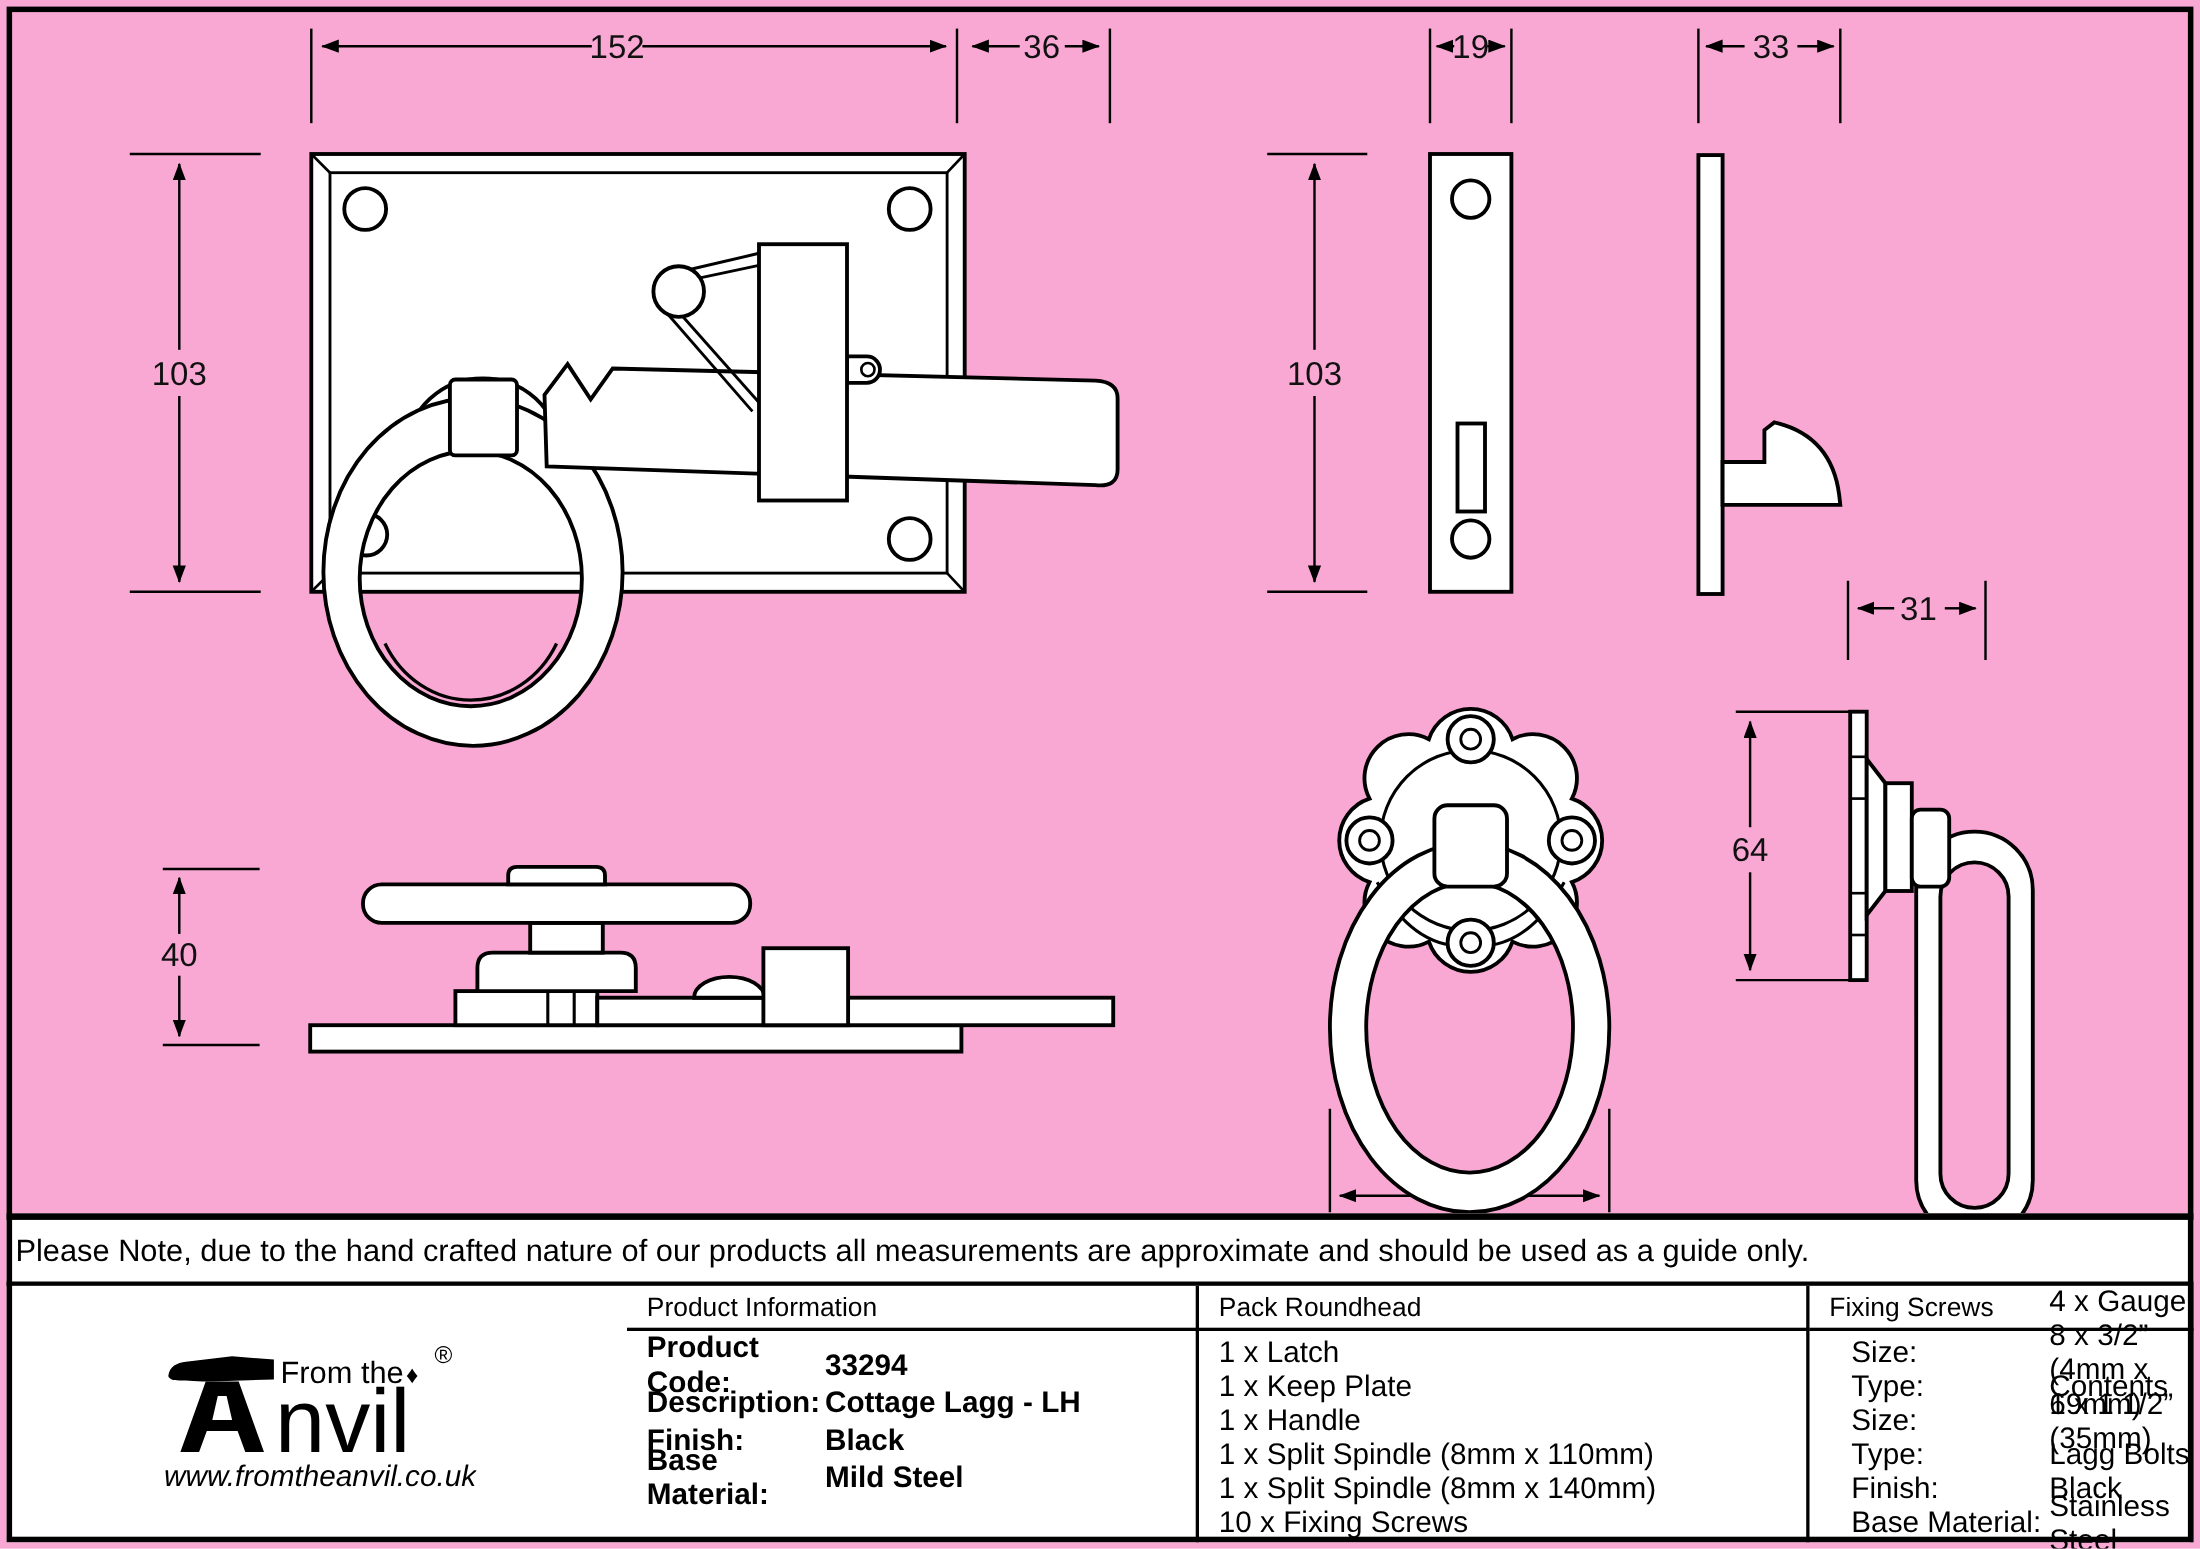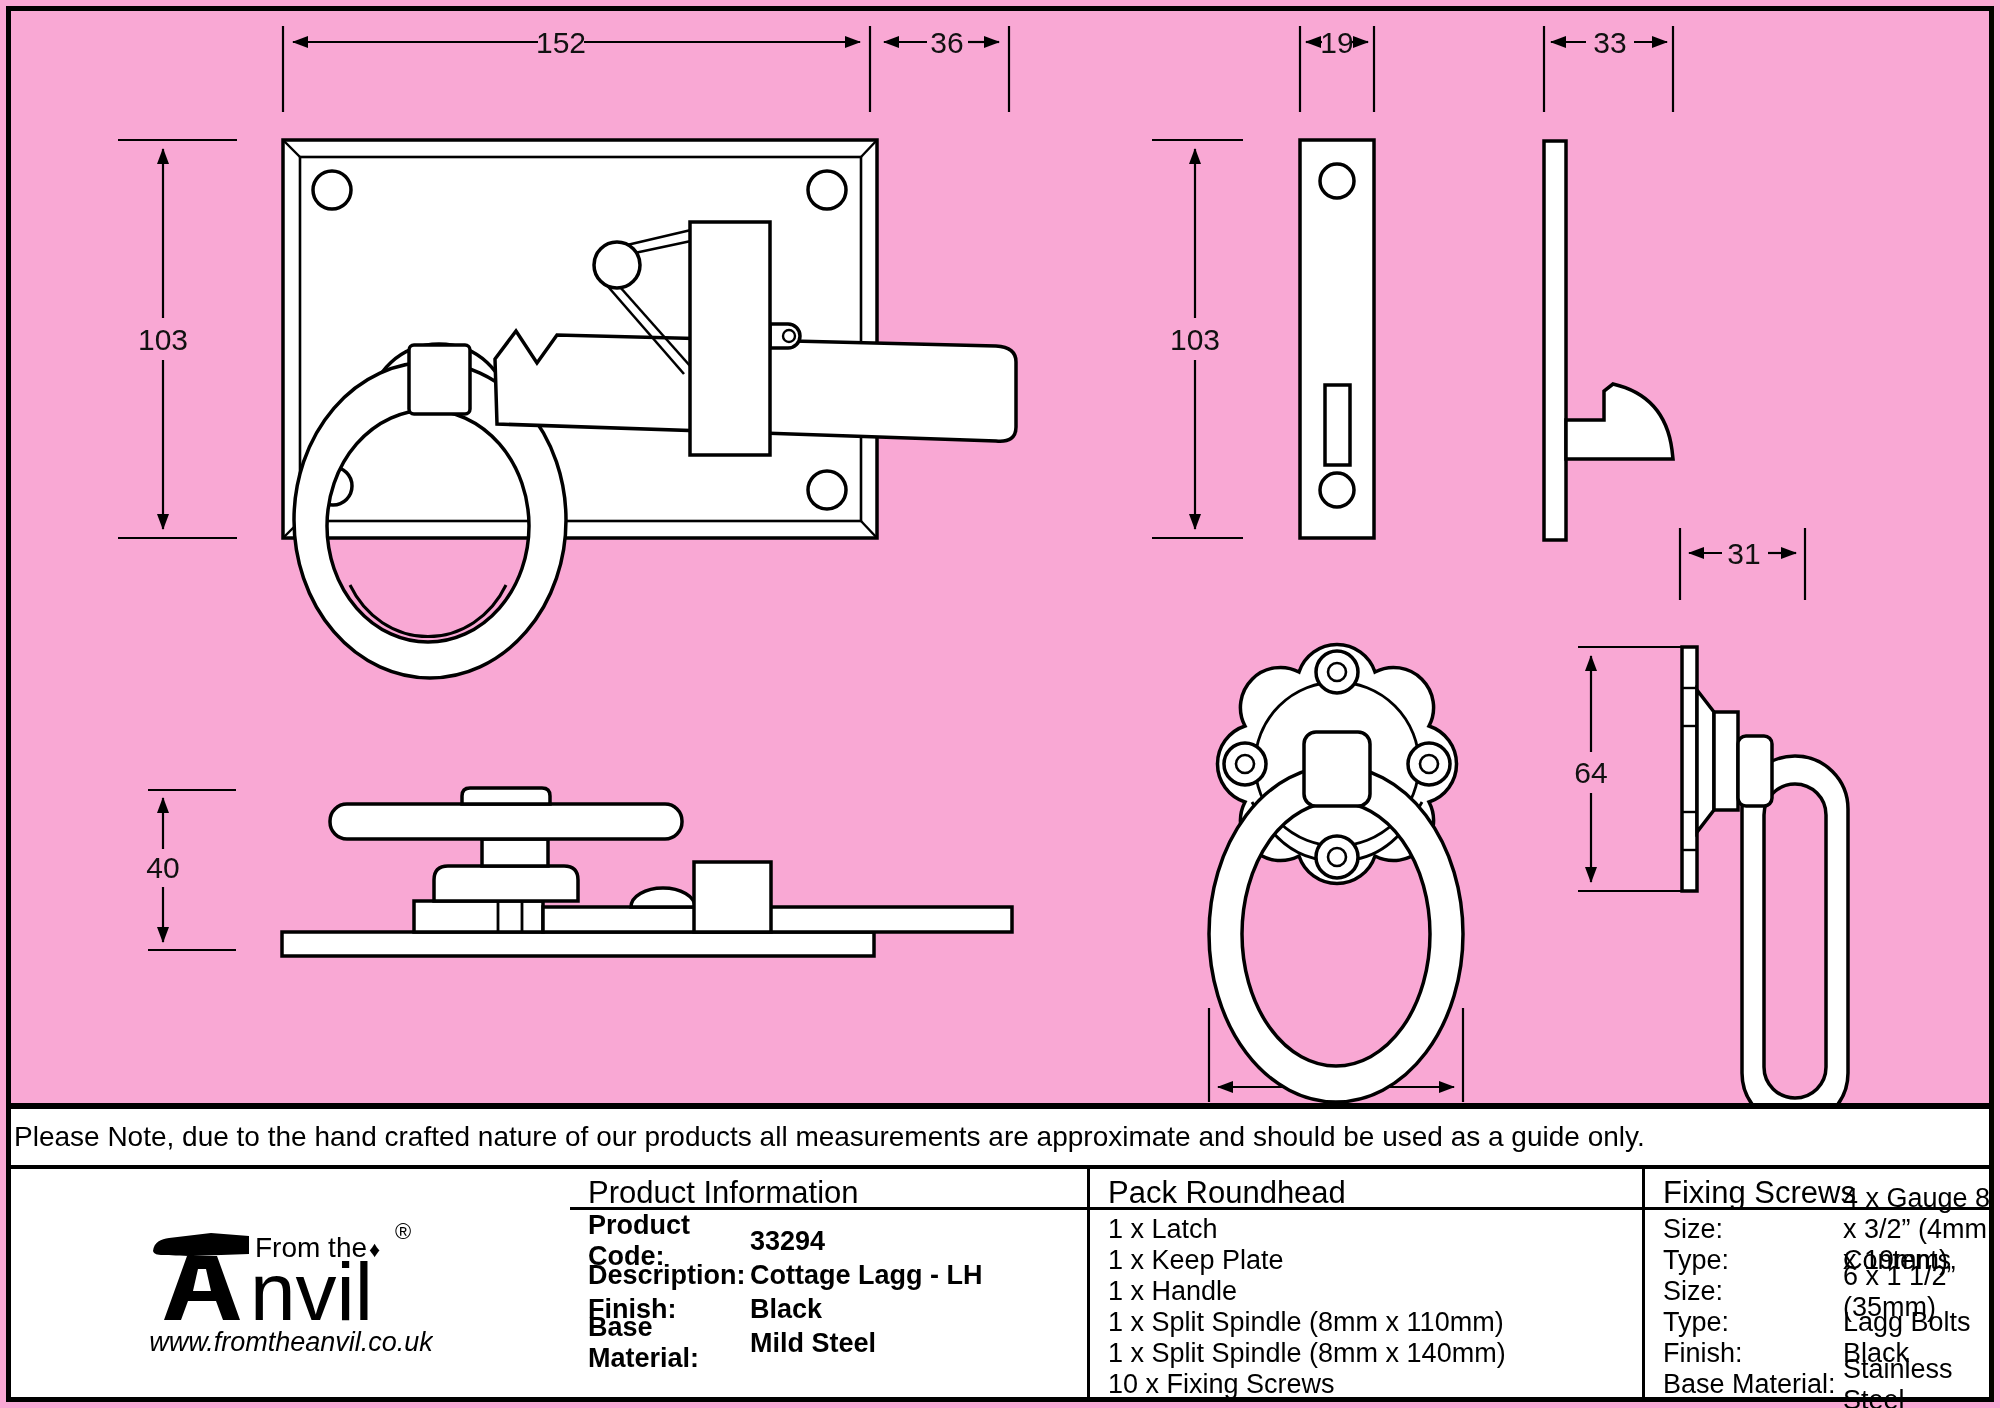--- a/index.html
+++ b/index.html
@@ -9,27 +9,27 @@
          border:5px solid #000;box-sizing:border-box;pointer-events:none;z-index:6;}
   svg text{font-family:"Liberation Sans",sans-serif;}
   .dimtxt{font-size:30px;fill:#111;}
   .note-bar{position:absolute;left:6px;top:1103px;width:1988px;height:66px;box-sizing:border-box;
          border-top:6px solid #000;border-bottom:4px solid #000;display:flex;align-items:center;
          padding-left:8px;font-size:28px;z-index:2;background:#fff;}
   .tbl{position:absolute;left:6px;top:1169px;width:1988px;height:233px;box-sizing:border-box;
        display:grid;grid-template-columns:564px 520px 555px 1fr;grid-template-rows:41px 1fr;
        font-size:27px;z-index:2;background:#fff;}
   .cell{box-sizing:border-box;}
-  .hdr{border-bottom:3px solid #000;padding:6px 0 0 18px;font-size:31px;}
+  .hdr{border-bottom:3px solid #000;padding:6px 0 0 18px;font-size:24px;}
   .colline{border-right:3px solid #000;}
   .bodyc{padding:14px 0 0 18px;font-weight:bold;}
   .pcbody{padding:4px 0 0 18px;}
   .kv{display:flex;height:34px;align-items:center;}
   .kv .lbl{width:162px;flex:none;}
-  .fs .lbl{width:180px;flex:none;}
+  .fs .lbl{width:180px;flex:none;margin-left:20px;}
   .pc-item{height:31px;line-height:31px;}
   .logo-cell{grid-row:1 / 3;display:flex;align-items:center;justify-content:center;}
 </style>
 </head>
 <body>
 
 <div class="sheet">
 
   <svg width="2000" height="1103" viewBox="0 0 2000 1103" style="position:absolute;left:0;top:0;">
     <defs>

